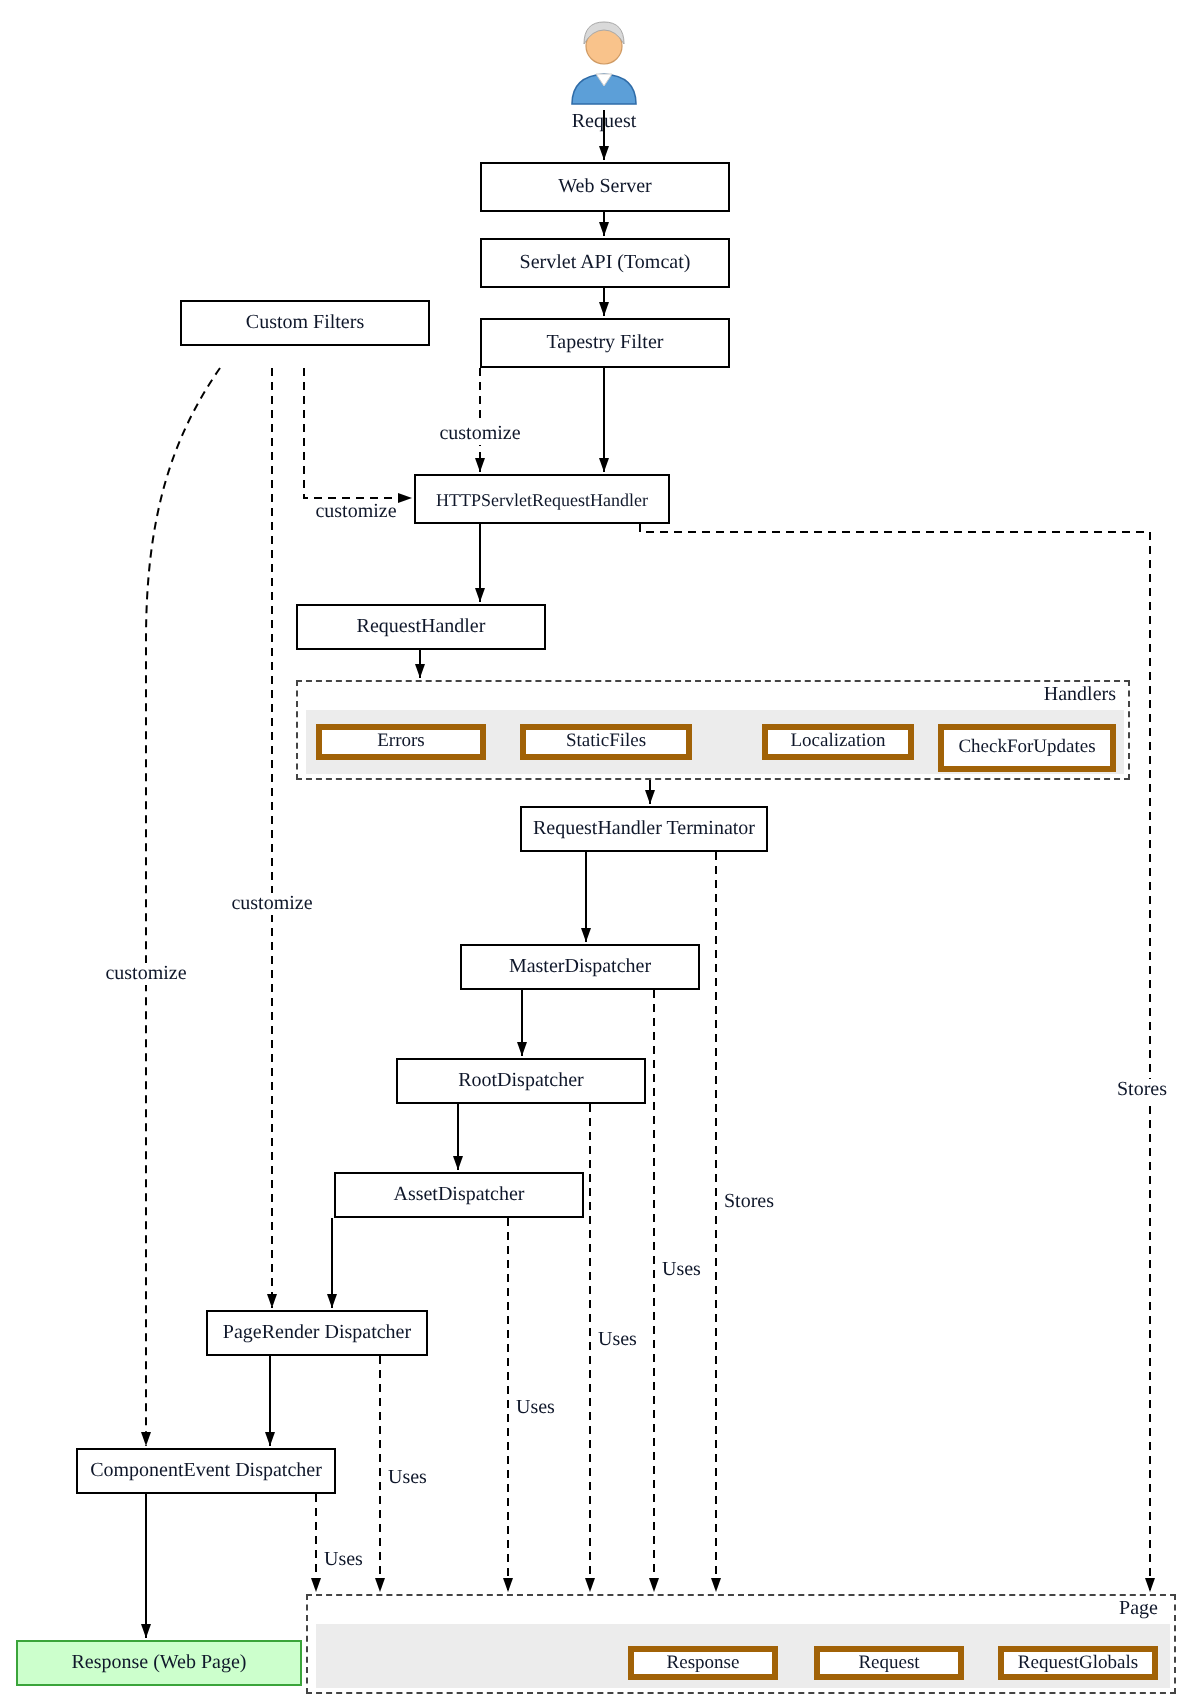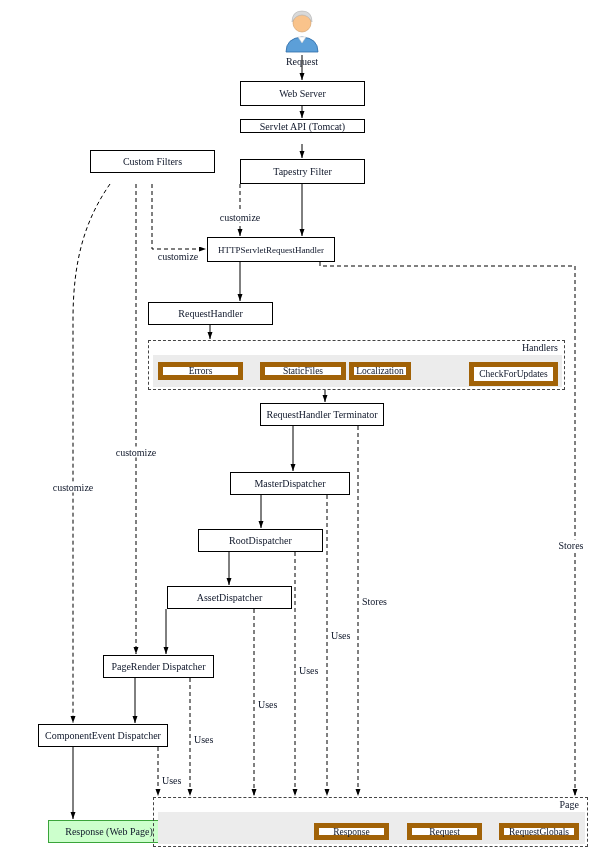--- a/index.html
+++ b/index.html
@@ -3,21 +3,21 @@
 <meta charset="utf-8">
 <style>
   html,body{margin:0;padding:0;background:#fff;}
   .canvas{position:relative;width:600px;height:854px;background:#ffffff;overflow:hidden;
           font-family:"Liberation Serif",serif;color:#0f172a;}
   .node{position:absolute;background:#fff;border:1px solid #000;box-sizing:border-box;
         display:flex;align-items:center;justify-content:center;font-size:10px;white-space:nowrap;}
   .node.small{font-size:9px;}
   .group{position:absolute;border:1px dashed #444;box-sizing:border-box;}
   .band{position:absolute;background:#ececec;}
-  .gbox{position:absolute;background:#fff;border:5px solid #a16207;box-sizing:border-box;
+  .gbox{position:absolute;background:#fff;border:3px solid #a16207;box-sizing:border-box;
         display:flex;align-items:center;justify-content:center;font-size:9.5px;white-space:nowrap;}
   .glabel{position:absolute;top:1px;font-size:10px;}
   .elabel{position:absolute;font-size:10px;transform:translate(-50%,-50%);white-space:nowrap;}
   .elabel.mask{background:#fff;padding:0 2px;}
   .elabel.side{transform:translateY(-50%);}
   svg.edges{position:absolute;left:0;top:0;pointer-events:none;}
   .solidE path{stroke:#000;stroke-width:1;fill:none;}
   .dashE path{stroke:#000;stroke-width:1;fill:none;stroke-dasharray:4 3;}
 </style>
 </head>
@@ -27,42 +27,42 @@
 
   <svg style="position:absolute;left:282px;top:6px;" width="40" height="48" viewBox="0 0 40 48">
     <circle cx="20" cy="17" r="9" fill="#f9c38b" stroke="#cf9a63" stroke-width="0.6"></circle>
     <path d="M10 16 Q10 5 20 5 Q30 5 30 16 Q26 9 20 9 Q14 9 10 16 Z" fill="#d9d9d9" stroke="#a8a8a8" stroke-width="0.5"></path>
     <path d="M4 46 Q4 32 20 31 Q36 32 36 46 Z" fill="#5c9fd8" stroke="#2f6ca8" stroke-width="0.8"></path>
     <path d="M16 31 L20 37 L24 31 Z" fill="#ffffff" stroke="#cccccc" stroke-width="0.5"></path>
   </svg>
   <span class="elabel" style="left:302px;top:61px;">Request</span>
 
   <div class="node" style="left:240px;top:81px;width:125px;height:25px;">Web Server</div>
-  <div class="node" style="left:240px;top:119px;width:125px;height:14px;">Servlet API (Tomcat)</div>
+  <div class="node" style="left:240px;top:119px;width:125px;height:25px;">Servlet API (Tomcat)</div>
   <div class="node" style="left:240px;top:159px;width:125px;height:25px;">Tapestry Filter</div>
   <div class="node" style="left:90px;top:150px;width:125px;height:23px;">Custom Filters</div>
   <div class="node small" style="left:207px;top:237px;width:128px;height:25px;">HTTPServletRequestHandler</div>
   <div class="node" style="left:148px;top:302px;width:125px;height:23px;">RequestHandler</div>
 
   <div class="group" style="left:148px;top:340px;width:417px;height:50px;">
     <span class="glabel" style="right:6px;">Handlers</span>
     <div class="band" style="left: 4px; top: 14px; width: 409px; height: 32px; background: rgb(236, 236, 236);"></div>
     <div class="gbox" style="left:9px;top:21px;width:85px;height:18px;">Errors</div>
     <div class="gbox" style="left:111px;top:21px;width:86px;height:18px;">StaticFiles</div>
-    <div class="gbox" style="left:200px;top:21px;width:62px;height:18px;">Localization</div>
+    <div class="gbox" style="left:232px;top:21px;width:76px;height:18px;">Localization</div>
     <div class="gbox" style="left:320px;top:21px;width:89px;height:24px;">CheckForUpdates</div>
   </div>
 
   <div class="node" style="left:260px;top:403px;width:124px;height:23px;">RequestHandler Terminator</div>
   <div class="node" style="left:230px;top:472px;width:120px;height:23px;">MasterDispatcher</div>
   <div class="node" style="left:198px;top:529px;width:125px;height:23px;">RootDispatcher</div>
   <div class="node" style="left:167px;top:586px;width:125px;height:23px;">AssetDispatcher</div>
   <div class="node" style="left:103px;top:655px;width:111px;height:23px;">PageRender Dispatcher</div>
   <div class="node" style="left:38px;top:724px;width:130px;height:23px;">ComponentEvent Dispatcher</div>
-  <div class="node" id="responseNode" style="left: 8px; top: 820px; width: 122px; height: 23px; background: rgb(204, 255, 204); border-color: rgb(58, 164, 58); margin-left: 40px;">Response (Web Page)</div>
+  <div class="node" id="responseNode" style="left: 8px; top: 820px; width: 143px; height: 23px; background: rgb(204, 255, 204); border-color: rgb(58, 164, 58);">Response (Web Page)</div>
 
   <div class="group" style="left:153px;top:797px;width:435px;height:50px;">
     <span class="glabel" style="right:8px;">Page</span>
     <div class="band" style="left: 4px; top: 14px; width: 427px; height: 32px; background: rgb(236, 236, 236);"></div>
     <div class="gbox" style="left:160px;top:25px;width:75px;height:17px;">Response</div>
     <div class="gbox" style="left:253px;top:25px;width:75px;height:17px;">Request</div>
     <div class="gbox" style="left:345px;top:25px;width:80px;height:17px;">RequestGlobals</div>
   </div>
 
   <svg class="edges" width="600" height="854">

